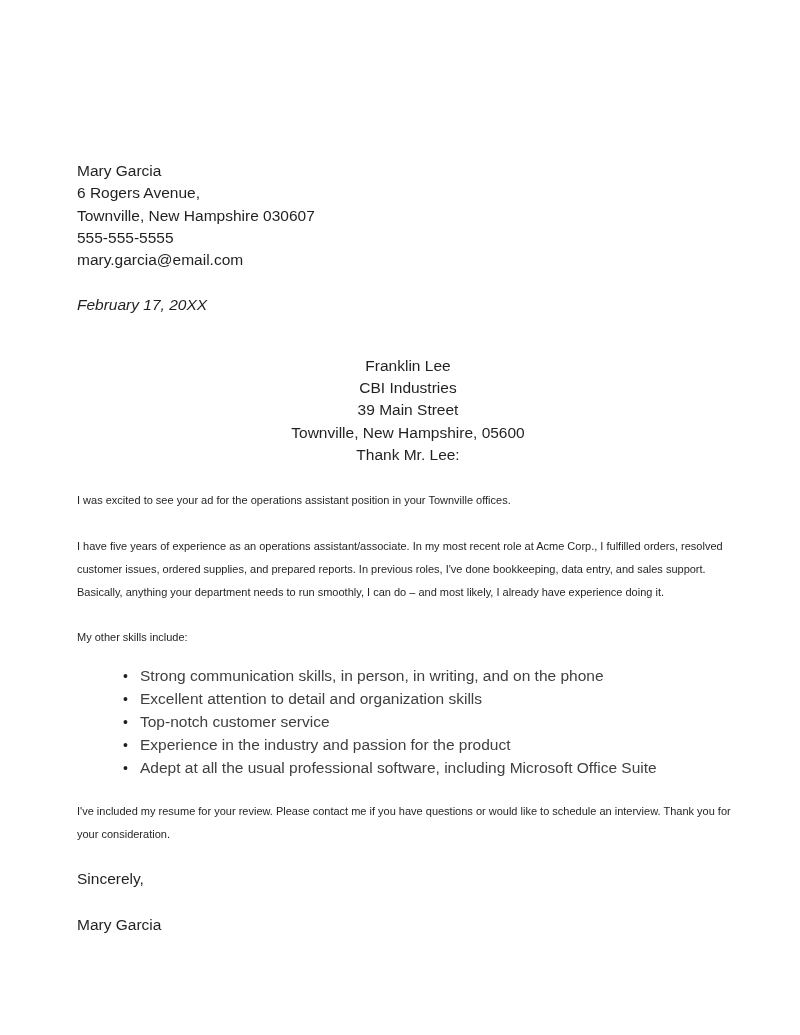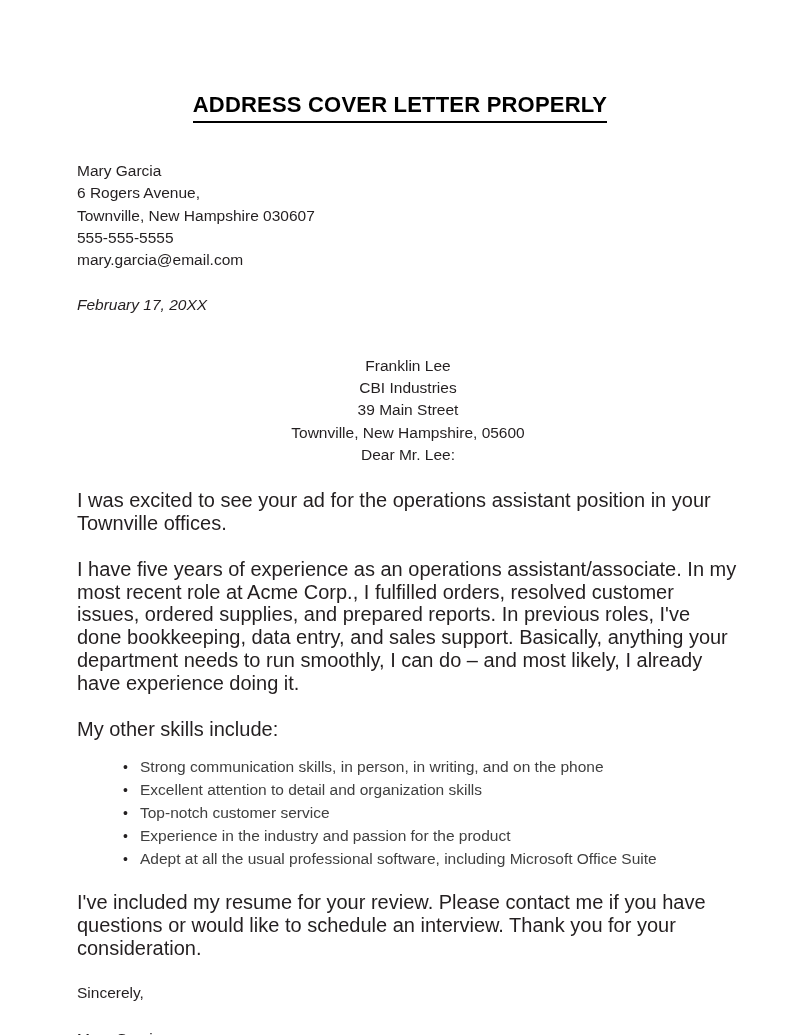--- a/index.html
+++ b/index.html
@@ -46,21 +46,21 @@
     font-size: 15.5px;
     line-height: 22.3px;
     color: #231f20;
   }
   .block.gap-sender   { margin-bottom: 23px; }
   .block.gap-date     { margin-bottom: 38px; font-style: italic; }
   .block.gap-recip    { margin-bottom: 23px; text-align: center; }
   .line { white-space: pre; }
   p.para {
     margin: 0 0 23px 0;
-    font-size: 20px;
+    font-size: 11px;
     line-height: 22.8px;
     color: #231f20;
   }
   p.para.tight { margin-bottom: 16px; }
   ul.skills {
     margin: 0 0 20px 0;
     padding: 0 0 0 46px;
     list-style: none;
   }
   ul.skills li {
@@ -80,44 +80,41 @@
     color: #231f20;
   }
   .sig-close { margin-bottom: 23px; }
   .sig-name  { margin-bottom: 0; }
 </style>
 </head>
 <body>
 
 <div class="page">
 
-  <div class="doc-title">
-    <span class="title-text">ADDRESS COVER LETTER PROPERLY</span>
-  </div>
 
   <div class="body-area">
 
     <div class="block gap-sender">
       <div class="line">Mary Garcia</div>
       <div class="line">6 Rogers Avenue,</div>
       <div class="line">Townville, New Hampshire 030607</div>
       <div class="line">555-555-5555</div>
       <div class="line">mary.garcia@email.com</div>
     </div>
 
     <div class="block gap-date">
       <div class="line">February 17, 20XX</div>
     </div>
 
     <div class="block gap-recip">
       <div class="line">Franklin Lee</div>
       <div class="line">CBI Industries</div>
       <div class="line">39 Main Street</div>
       <div class="line">Townville, New Hampshire, 05600</div>
-      <div class="line">Dear Mr. Lee:</div>
+      <div class="line">Thank Mr. Lee:</div>
     </div>
 
     <p class="para">I was excited to see your ad for the operations assistant position in your Townville offices.</p>
 
     <p class="para">I have five years of experience as an operations assistant/associate. In my most recent role at Acme Corp., I fulfilled orders, resolved customer issues, ordered supplies, and prepared reports. In previous roles, I've done bookkeeping, data entry, and sales support. Basically, anything your department needs to run smoothly, I can do – and most likely, I already have experience doing it.</p>
 
     <p class="para tight">My other skills include:</p>
 
     <ul class="skills">
       <li>Strong communication skills, in person, in writing, and on the phone</li>

